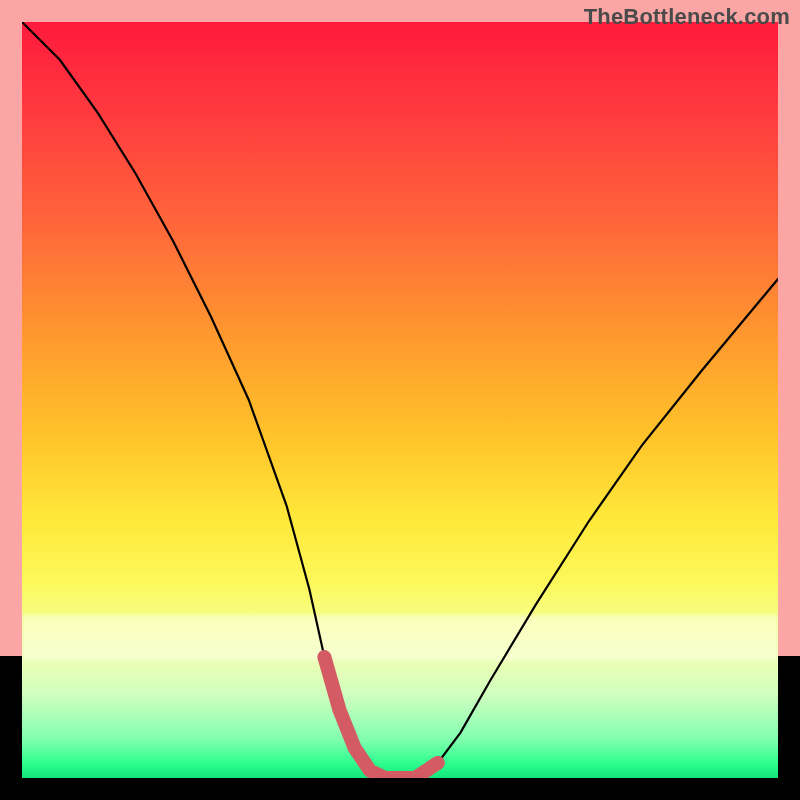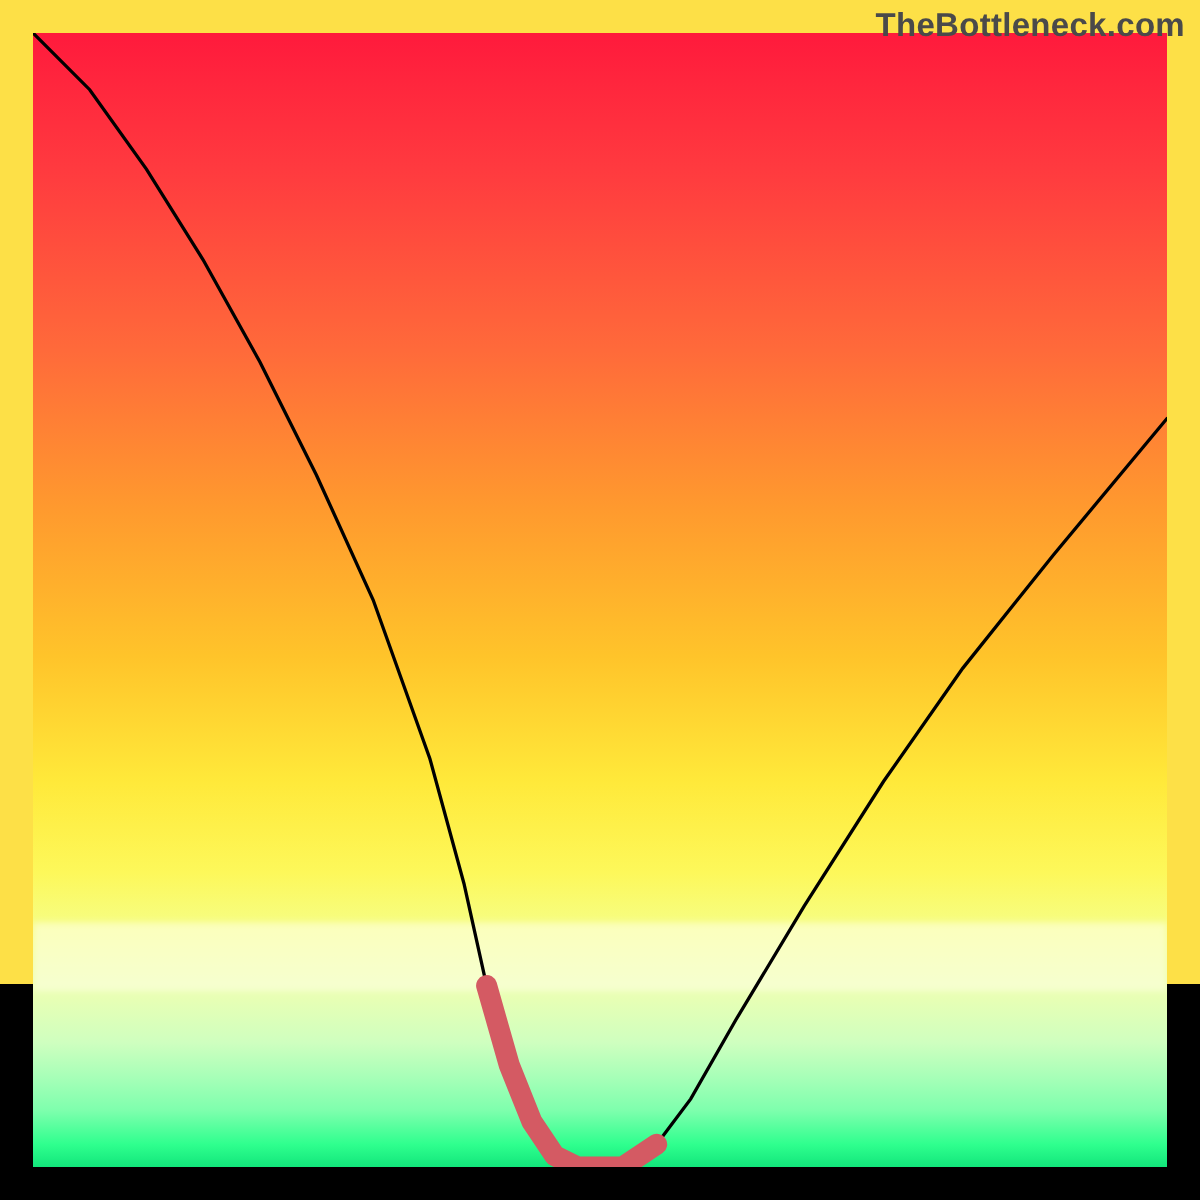--- a/index.html
+++ b/index.html
@@ -8,21 +8,21 @@
     width: 800px;
     height: 800px;
     background: #000;
     overflow: hidden;
     font-family: Arial, Helvetica, sans-serif;
   }
   .frame {
     position: relative;
     width: 800px;
     height: 656px;
-    background: #fde047;
+    background: #fca5a5;
   }
   .watermark {
     position: absolute;
     top: 4px;
     right: 10px;
     color: #4a4a4a;
     font-size: 22px;
     font-weight: bold;
     letter-spacing: 0.2px;
     z-index: 5;

